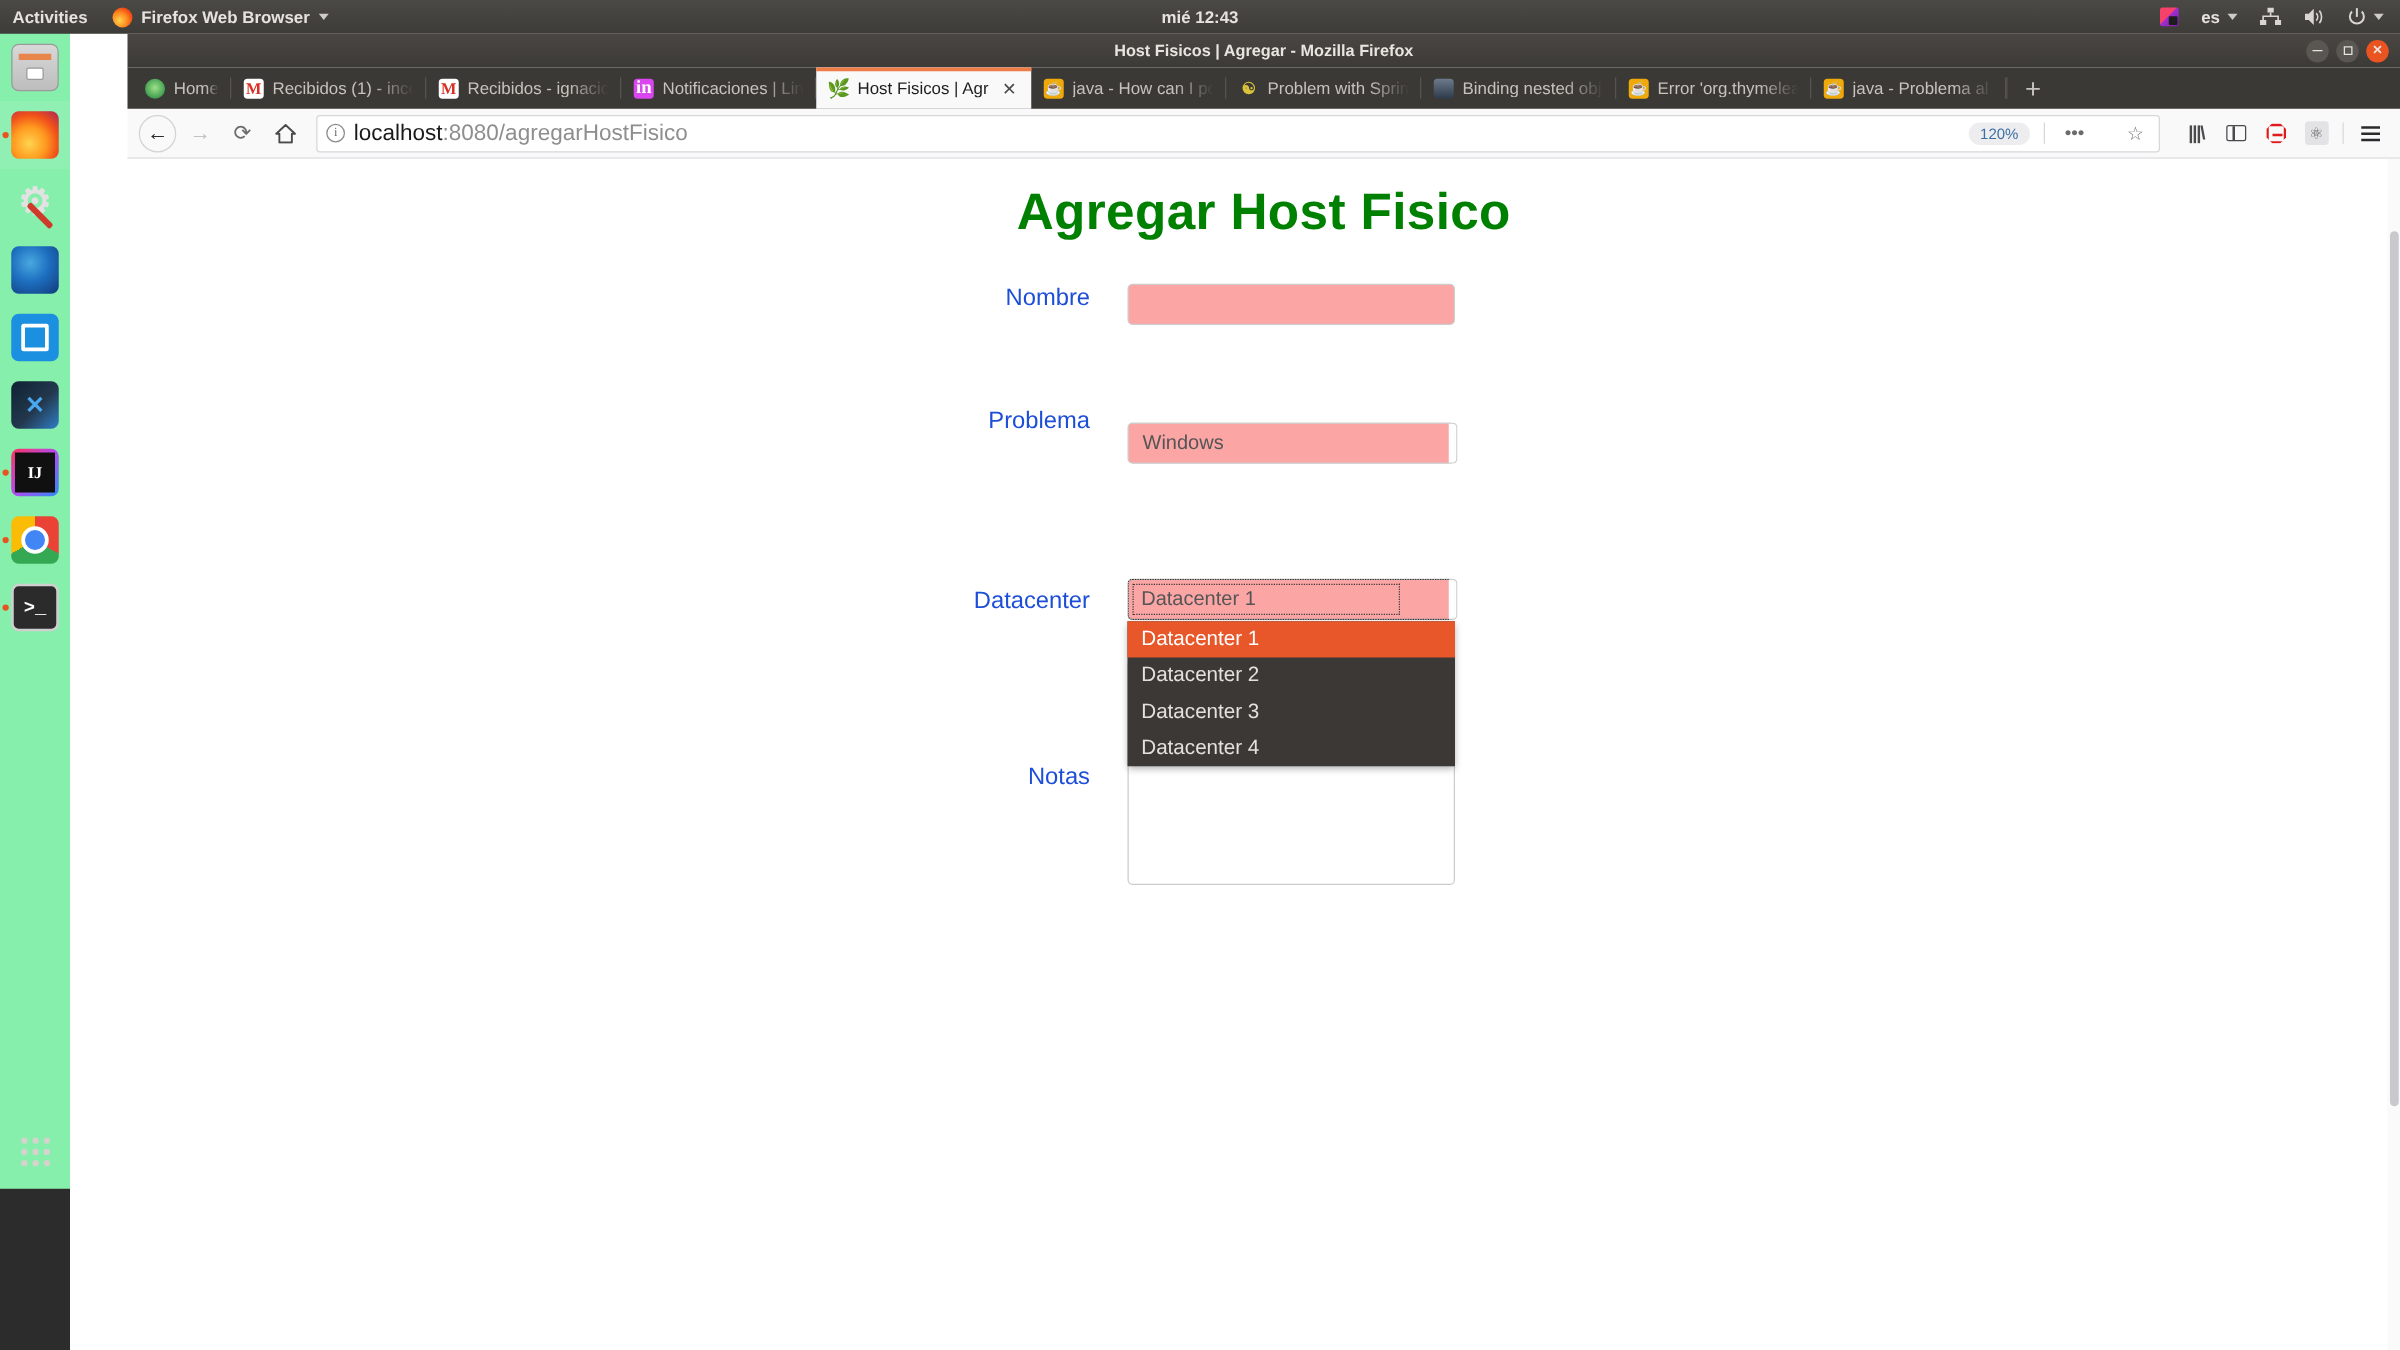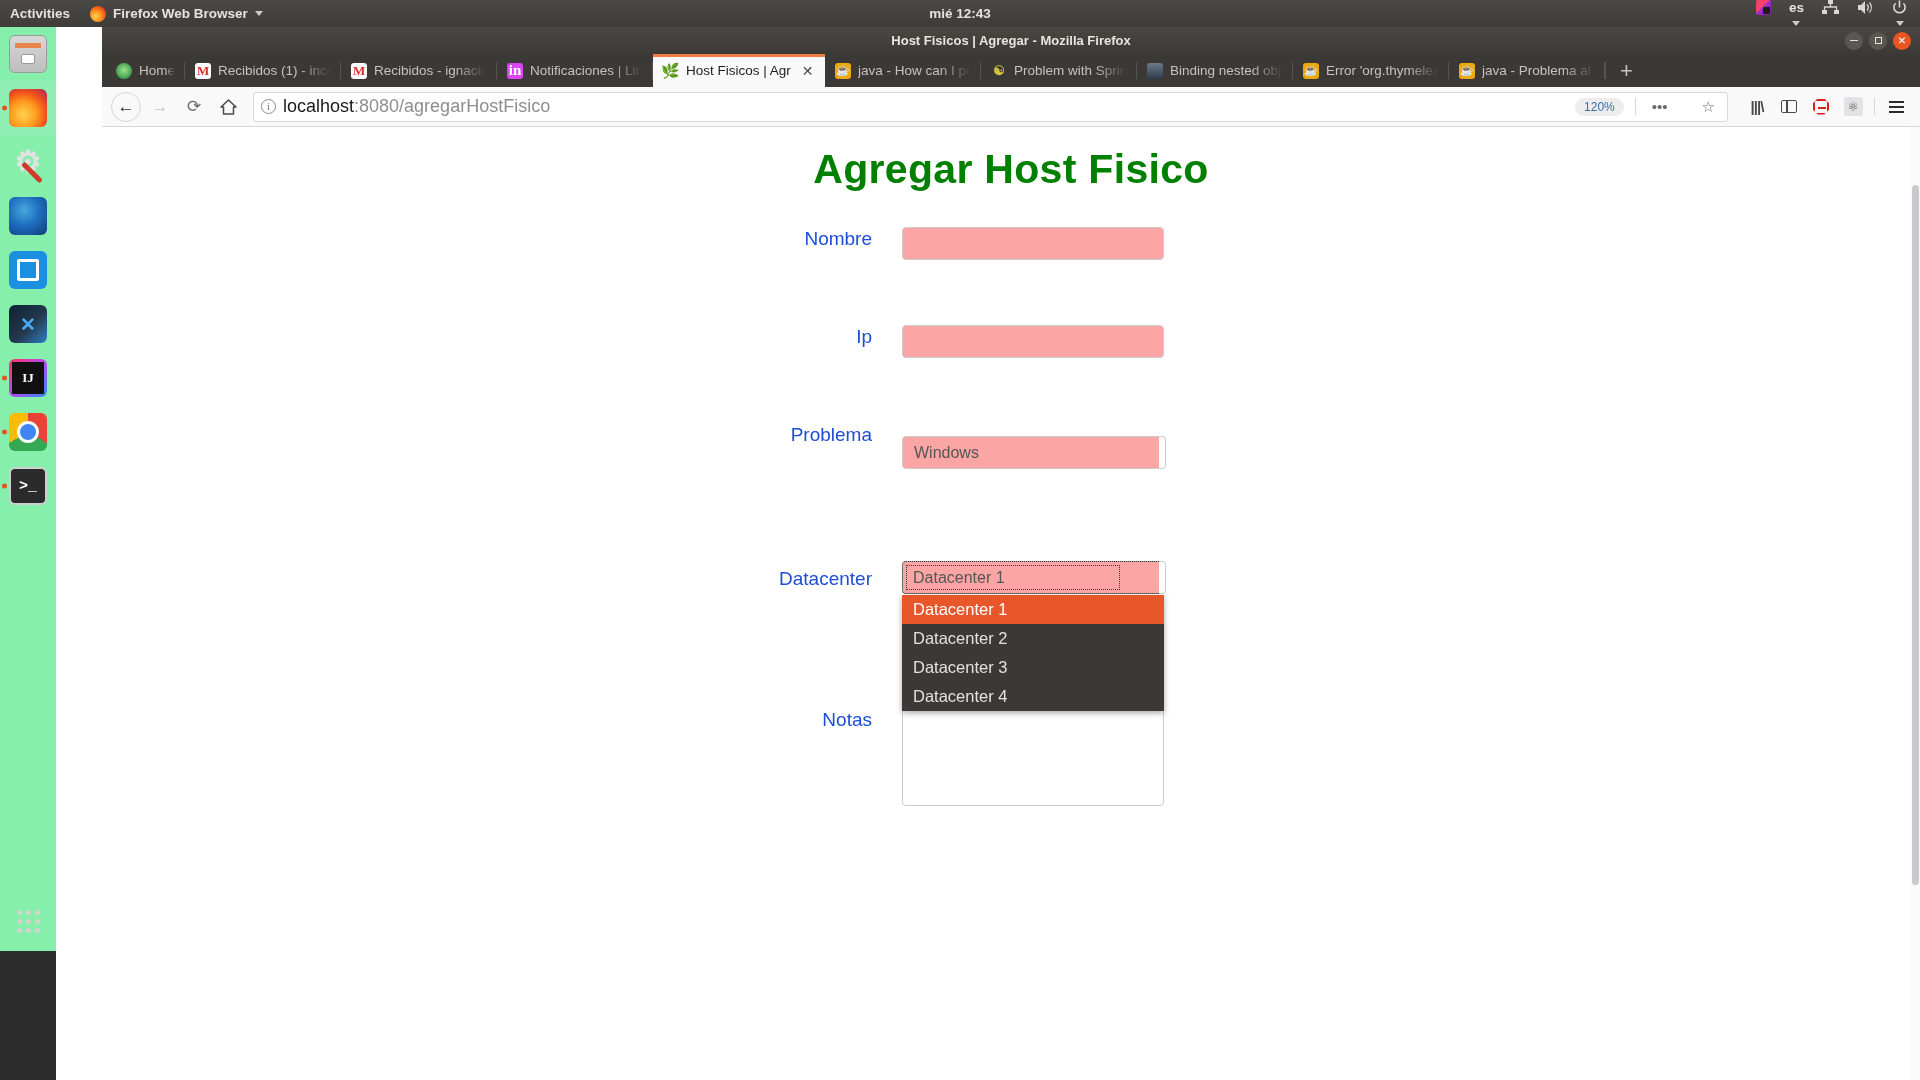--- a/index.html
+++ b/index.html
@@ -26,21 +26,21 @@
   }
   .ff-logo::after {
     content: ""; position: absolute; left: 3px; top: 3px; width: 8px; height: 8px;
     border-radius: 50%; background: radial-gradient(circle at 60% 60%, #1f6fd0, #2b85e8 60%, transparent 62%);
     opacity: .0;
   }
   .caret { width: 0; height: 0; border-left: 4px solid transparent; border-right: 4px solid transparent;
            border-top: 5px solid #cfccc7; display: inline-block; }
   #clock { position: absolute; left: 0; right: 0; text-align: center; line-height: 27px; pointer-events: none; }
   #tray { position: absolute; right: 6px; top: 0; height: 27px; display: flex; align-items: center; gap: 4px; }
-  #tray .tray-item { display: flex; align-items: center; gap: 6px; padding: 0 7px; height: 27px; flex-direction: column; }
+  #tray .tray-item { display: flex; align-items: center; gap: 6px; padding: 0 7px; height: 27px; }
   .cube-ico { width: 15px; height: 15px; display: inline-block;
      background: linear-gradient(135deg,#f6426b 0%,#f6426b 45%,#a02fd0 46%,#7b1fa2 100%);
      border-radius: 2px; position: relative; }
   .cube-ico::after { content:""; position:absolute; right:1px; bottom:1px; width:7px;height:7px;
      background:#1d1d1d; border-radius:1px; }
 
   
   #dock {
     position: absolute; left: 0; top: 27px; width: 56px; height: 924px;
     background: #86efac;
@@ -395,26 +395,20 @@
 
     <form id="form">
 
       <div class="form-row" style="margin-top:10px;">
         <div class="form-label">Nombre</div>
         <div class="field-col">
           <input class="txt" type="text" value="" style="">
         </div>
       </div>
 
-      <div class="form-row" style="margin-top:65px;">
-        <div class="form-label">Ip</div>
-        <div class="field-col">
-          <input class="txt" type="text" value="" style="">
-        </div>
-      </div>
 
       <div class="form-row" style="margin-top:65px;">
         <div class="form-label" style="line-height:1.3;">
           <div>Problema</div>
         </div>
         <div class="field-col" style="margin-top:13px;">
           <div class="selectbox">
             <span>Windows</span>
             <span class="arrowbox"></span>
           </div>

